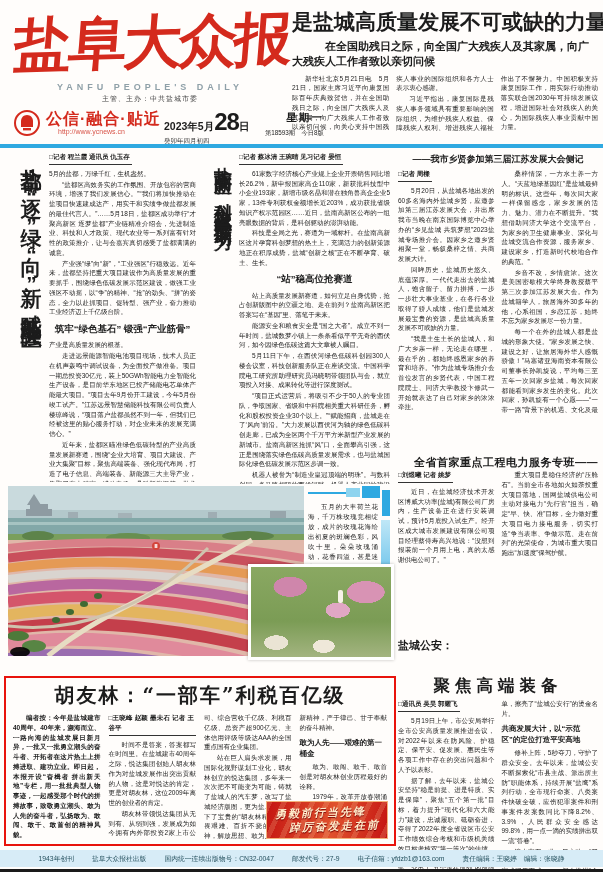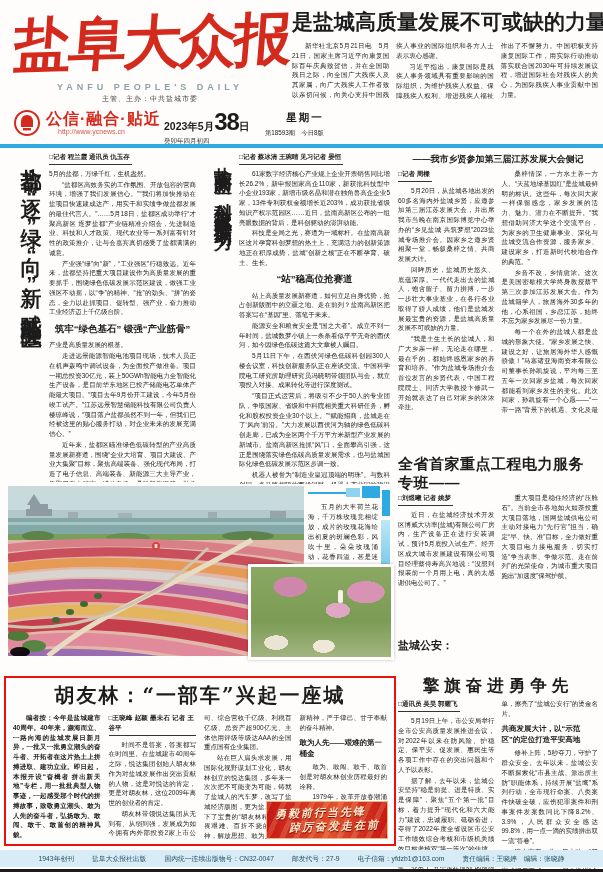--- a/index.html
+++ b/index.html
@@ -52,21 +52,21 @@
   .vbody{flex:1;overflow:hidden;}
   
   .rart{position:absolute;left:398px;width:200px;}
   .art-xiangqing{top:150px;height:303px;}
   .xq-head{font-family:"DejaVu Serif","Liberation Serif",serif;font-size:17px;font-weight:900;
            text-align:center;letter-spacing:1px;white-space:nowrap;}
   .xq-sub{font-size:9px;font-weight:bold;text-align:center;margin:3px 0 3px;}
   .cols2{column-count:2;column-gap:7px;overflow:hidden;text-align:justify;}
   .art-xiangqing .cols2{height:250px;}
   .art-yandian{top:455px;height:146px;}
-  .kicker{font-size:15px;font-weight:bold;letter-spacing:0.5px;}
+  .kicker{font-size:11px;font-weight:bold;letter-spacing:0.5px;text-align:right;}
   .yd-head{font-size:14px;font-weight:900;letter-spacing:0.5px;margin:2px 0 3px;white-space:nowrap;}
   .art-yandian .cols2{height:104px;}
   .art-gongan{top:638px;height:246px;}
   .ga-kicker{font-size:11px;font-weight:bold;}
   .ga-head{font-family:"DejaVu Serif","Liberation Serif",serif;font-size:16.5px;font-weight:900;
            letter-spacing:5px;text-align:center;line-height:1.25;margin:2px 0 3px;}
   .art-gongan .cols2{height:178px;}
   
   .photo-block{position:absolute;left:8px;top:486px;width:382px;height:186px;}
   .photo-main{position:absolute;left:0;top:0;width:296px;height:170px;overflow:hidden;}
@@ -125,31 +125,32 @@
 
   <div class="info-row">
     <svg class="logo" viewBox="0 0 26 26">
       <circle cx="13" cy="13" r="12" fill="none" stroke="#d42a1d" stroke-width="2"></circle>
       <path d="M13 5c-3.6 0-6 2.8-6 6.2V17h12v-5.8C19 7.8 16.6 5 13 5z" fill="#d42a1d"></path>
       <rect x="9" y="18" width="8" height="2.4" fill="#d42a1d"></rect>
     </svg>
     <div class="slogan">公信·融合·贴近</div>
     <div class="url">http://www.ycnews.cn</div>
     <div class="date-block">
-      <div class="date-main"><span>2023年5月</span><b>38</b><span>日</span></div>
+      <div class="date-main"><span>2023年5月</span><b>28</b><span>日</span></div>
       <div class="date-lunar">癸卯年四月初四</div>
     </div>
     <div class="week-block">
       <div class="week">星期一</div>
       <div class="issue">第18593期　今日8版</div>
     </div>
   </div>
 
   <div class="top-story">
     <div class="ts-head">是盐城高质量发展不可或缺的力量</div>
+    <div class="ts-sub">在全国助残日之际，向全国广大残疾人及其家属，向广大残疾人工作者致以亲切问候</div>
     <div class="ts-cols flow">
         <div class="f-p">新华社北京5月21日电　5月21日，国家主席习近平向康复国际百年庆典致贺信，并在全国助残日之际，向全国广大残疾人及其家属，向广大残疾人工作者致以亲切问候，向关心支持中国残疾人事业的国际组织和各方人士表示衷心感谢。</div>
         <div class="f-p">习近平指出，康复国际是残疾人事务领域具有重要影响的国际组织，为维护残疾人权益、保障残疾人权利、增进残疾人福祉作出了不懈努力。中国积极支持康复国际工作，用实际行动推动落实联合国2030年可持续发展议程，增进国际社会对残疾人的关心，为国际残疾人事业贡献中国力量。</div>
       </div>
   </div>
 
   <div class="divider"></div>
 
   <div class="vart art-yandu">
     <div class="vtitle">盐都：逐“绿”向“新”赋能工业强区</div>
@@ -197,21 +198,21 @@
     <div class="kicker">全省首家重点工程电力服务专班——</div>
     <div class="cols2 flow">
         <div class="f-byline">□刘煜曦 记者 姚梦</div>
         <div class="f-p">近日，在盐城经济技术开发区博威大功率(盐城)有限公司厂房内，生产设备正在进行安装调试，预计5月底投入试生产。经开区成大城市发展建设有限公司项目经理蔡侍寿高兴地说：“没想到报装前一个月用上电，真的太感谢供电公司了。”</div>
         <div class="f-p">重大项目是稳住经济的“压舱石”。当前全市各地如火如荼投重大项目落地，国网盐城供电公司主动对接电力“先行官”担当，确定“早、快、准”目标，全力做好重大项目电力接电服务，切实打造“争当表率、争做示范、走在前列”的光荣使命，为城市重大项目跑出“加速度”保驾护航。</div>
       </div>
   </div>
 
   <div class="rart art-gongan">
     <div class="ga-kicker">盐城公安：</div>
-    <div class="ga-head"><br><span>擎旗奋进勇争先</span></div>
+    <div class="ga-head"><br><span>聚焦高端装备</span></div>
     <div class="cols2 flow">
         <div class="f-byline">□通讯员 吴昊 郭耀飞</div>
         <div class="f-p">5月19日上午，市公安局举行全市公安高质量发展推进会议，对2022年以来在防风险、护稳定、保平安、促发展、惠民生等各项工作中存在的突出问题和个人予以表彰。</div>
         <div class="f-p">据了解，去年以来，盐城公安坚持“稳是前提、进是特质、实是保障”，聚焦“五个第一批”目标，着力提升“现代化和六大能力”建设，忠诚履职、砥砺奋进，夺得了2022年度全省设区市公安工作绩效综合考核和市级机关绩效目标考核双“第一等次”的佳绩，并荣获盐城市“优化营商环境”单项奖，交出了“五个走在前列”的成绩单，擦亮了“盐城公安行”的烫金名片。</div>
         <div class="f-h2">共商发展大计，以“示范区”的定位打造平安高地</div>
         <div class="f-p">修补上阵，5秒夺刀，守护了群众安全。去年以来，盐城公安不断探索化“市县主战、派出所主防”职能体系，持续开展“盐鹰”系列行动，全市现行命案、八类案件快破全破，应伤犯罪案件和刑事案件发案数同比下降8.2%、3.9%，人民群众安全感达99.8%，用一点一滴的实绩拼出双一流“答卷”。</div>
         <div class="f-p">滴水穿石，非一日之功。“双一等”是一次次专项任务的高质量完成积累而成。——探人推进“全国社会治安防控体系建设示范城市”创建，公安部明确公示的72个示范城市建设对象中，盐城位列其中，全省仅三家。——持续深化“执法规范化建设一流”，推动政治安全、社会稳定风险防范化解，盐城公安作为苏北地区一家获评“全省法治示范市公安局”。——高标准完成系列安全保卫任务，盐城市公安局指挥情报中心、反恐中心双双荣立集体一等功。——区域和发展新时代“枫桥经验”，推动矛盾纠纷排查化解工作提质增效，所以全省第一成绩上榜全国“枫桥式公安派出所”。</div>
       </div>
   </div>
 
@@ -260,21 +261,21 @@
     <div class="deco-vbar"></div>
     <div class="caption">
       <div class="cap-text">五月的大丰荷兰花海，千万株玫瑰竞相绽放，成片的玫瑰花海绘出初夏的斑斓色彩，风吹十里，朵朵玫瑰涌动，花香四溢，甚是迷人。</div>
       <div class="cap-credit">记者 杨磊</div>
       <div class="cap-credit">通讯员 单铖 董晨晨 摄</div>
     </div>
     <div class="photo-inset"></div>
   </div>
 
   <div class="art-huyoulin">
-    <div class="hy-head">胡友林：“一部车”兴起一座城</div>
+    <div class="hy-head">胡友林：“一部车”利税百亿级</div>
     <div class="cols4 flow">
         <div class="f-note">编者按：今年是盐城建市40周年。40年来，濒海而立、一路向海的盐城发展日新月异，一批又一批勇立潮头的奋斗者、开拓者在这片热土上拼搏进取、建功立业。即日起，本报开设“奋楫者 拼出新天地”专栏，用一批批典型人物事迹，一起感受那个时代的拼搏故事，致敬勇立潮头、敢为人先的奋斗者，弘扬敢为、敢闯、敢干、敢首创的精神风貌。</div>
         <div class="f-byline">□王晓峰 赵颖 墨未石 记者 王谷平</div>
         <div class="f-p">时间不是答案，答案都写在时间里。在盐城建市40周年之际，悦达集团创始人胡友林作为对盐城发展作出突出贡献的人物，这是对悦达的肯定，更是对胡友林，这位2009年离世的创业者的肯定。</div>
         <div class="f-p">胡友林带领悦达集团从无到有、从弱到强，发展成为如今拥有内外部投资2家上市公司、综合营收千亿级、利税百亿级、总资产超900亿元、主体信用评级等级达AAA的全国重点国有企业集团。</div>
         <div class="f-p">站在巨人肩头求发展，用国际化视野谋划工业化，胡友林创立的悦达集团，多年来一次次把不可能变为可能，铸就了盐城人的汽车梦，改写了盐城经济版图，更为盐阜人民留下了宝贵的“胡友林精神”：不畏艰难、百折不挠的创业精神，解放思想、敢为人先的创新精神，严于律己、甘于奉献的奋斗精神。</div>
         <div class="f-h2">敢为人先——艰难的第一桶金</div>
         <div class="f-p">敢为、敢闯、敢干、敢首创是对胡友林创业历程最好的诠释。</div>
         <div class="f-p">1979年，改革开放春潮涌动，发展中的盐城遇到缺“煤”之急。当时的物资局肩负着从大屯运回煤炭的重任，胡友林临危受命。</div>
       </div>

